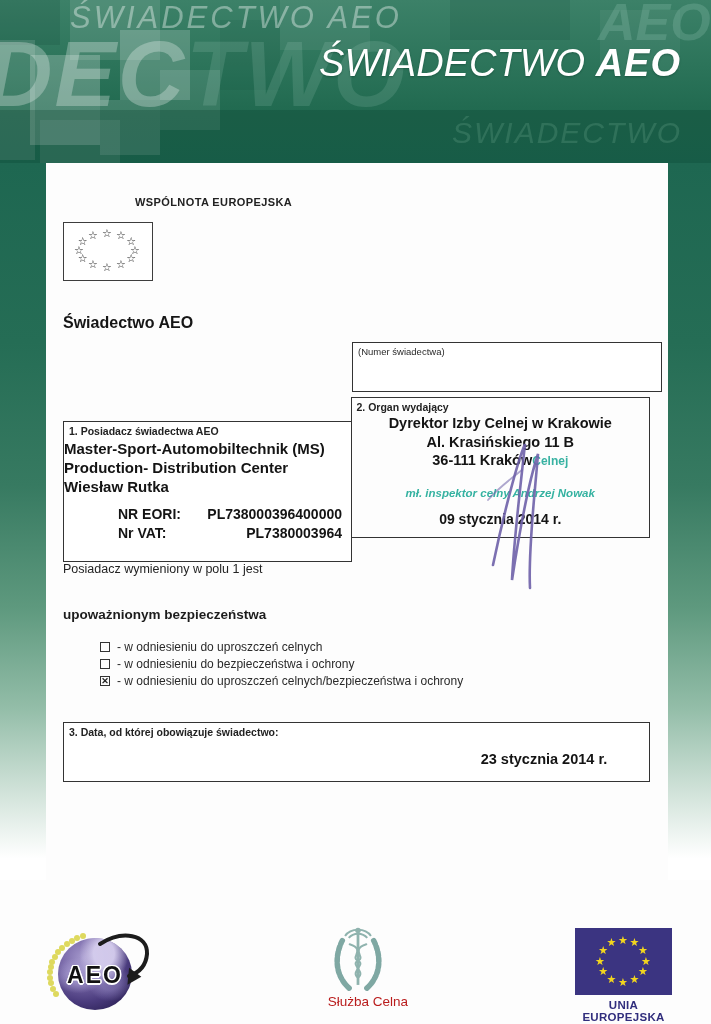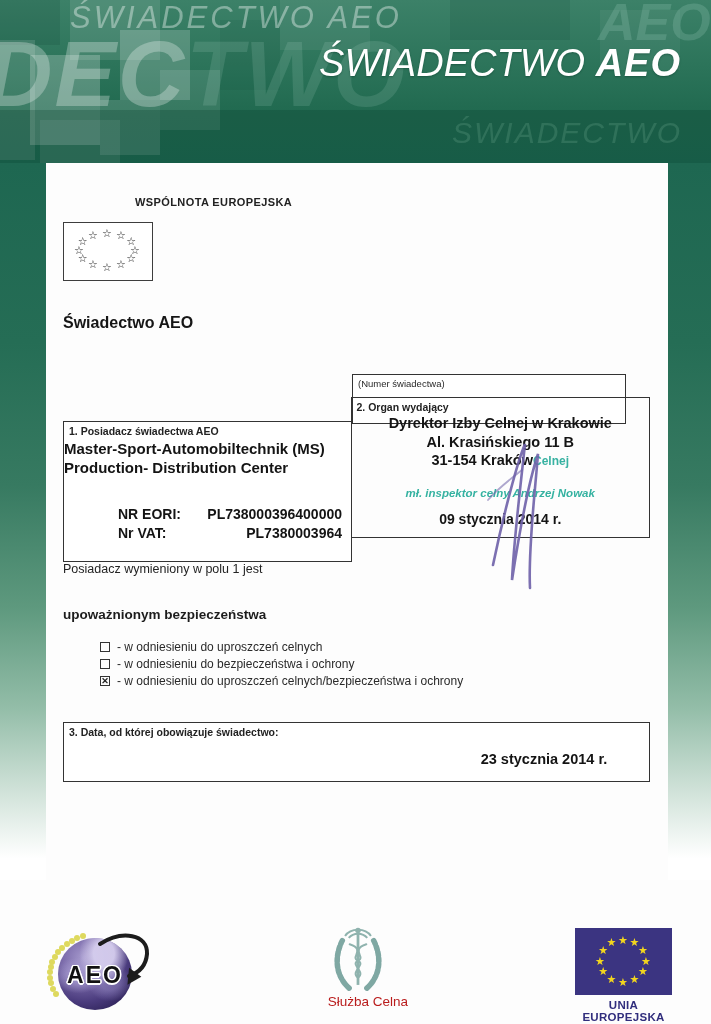--- a/index.html
+++ b/index.html
@@ -27,21 +27,21 @@
     background:linear-gradient(180deg,#1e6751 0%,#256d55 25%,#377a61 45%,#5e997e 62%,#93bda8 76%,#c8ddd2 86%,#ffffff 97%); }
   .strip-left { left:0; width:46px; }
   .strip-right { left:668px; width:43px; }
 
   
   .small-caps-head { position:absolute; left:135px; top:196px; font-size:11px; font-weight:bold; letter-spacing:0.4px; color:#222; }
   .eu-emblem { position:absolute; left:63px; top:222px; width:90px; height:59px; border:1.5px solid #3d3d3d; background:#fff; }
   .eu-emblem .ring { position:absolute; left:0; top:0; width:100%; height:100%; }
   .doc-title { position:absolute; left:63px; top:314px; font-size:16px; font-weight:bold; color:#161616; }
 
-  .cert-box { position:absolute; left:352px; top:342px; width:274px; height:50px; border:1.5px solid #333; background:#fff;margin-top:32px; }
+  .cert-box { position:absolute; left:352px; top:342px; width:310px; height:50px; border:1.5px solid #333; background:#fff; }
   .cert-label { position:absolute; left:5px; top:3px; font-size:9.5px; color:#2a2a2a; }
   .cert-value { position:absolute; left:0; top:19px; width:100%; text-align:center; font-size:16px; font-weight:bold; letter-spacing:0.5px; color:#111; }
 
   .box-row { position:absolute; left:63px; top:397px; width:587px; height:141px; }
   .box1 { position:absolute; left:0; top:0; width:289px; height:141px; border:1.5px solid #333; background:#fff;margin-top:24px; }
   .box2 { position:absolute; left:287.5px; top:0; width:299.5px; height:141px; border:1.5px solid #333; background:transparent; }
   .box-label { position:absolute; left:5px; top:3px; font-size:10.5px; font-weight:bold; color:#222; }
   .holder-lines { position:absolute; left:0; top:17px; width:100%; font-size:15px; font-weight:bold; line-height:19px; color:#141414; }
   .fields { position:absolute; left:10px; top:83px; width:268px; font-size:14px; font-weight:bold; color:#141414; }
   .field-row { display:flex; justify-content:space-between; line-height:19px;padding-left:44px; }
@@ -133,38 +133,39 @@
   <div class="cert-box">
     <div class="cert-label">(Numer świadectwa)</div>
   </div>
 
   <div class="box-row">
     <div class="box1">
       <div class="box-label">1. Posiadacz świadectwa AEO</div>
       <div class="holder-lines">
         <div>Master-Sport-Automobiltechnik (MS)</div>
         <div>Production- Distribution Center</div>
+        <div>Wiesław Rutka</div>
       </div>
       <div class="fields">
         <div class="field-row">
           <span>NR EORI:</span>
           <span>PL738000396400000</span>
         </div>
         <div class="field-row">
           <span>Nr  VAT:</span>
           <span>PL7380003964</span>
         </div>
       </div>
     </div>
     <div class="box2">
       <div class="box-label">2. Organ wydający</div>
       <div class="auth-lines">
         <div>Dyrektor Izby Celnej w Krakowie</div>
         <div>Al. Krasińskiego 11 B</div>
-        <div><span>31-154 Kraków</span><span class="stamp-frag">Celnej</span></div>
+        <div><span>36-111 Kraków</span><span class="stamp-frag">Celnej</span></div>
       </div>
       <div class="stamp-line">mł. inspektor celny Andrzej Nowak</div>
       <div class="issue-date">09 stycznia 2014 r.</div>
     </div>
   </div>
 
   <svg class="signature" viewBox="0 0 124 150">
     <path d="M25,125 C36,72 50,20 57,4 C53,42 46,98 44,140 C52,88 62,38 70,14 C67,52 60,110 62,148" fill="none" stroke="#6e61a8" stroke-width="2.6" stroke-linecap="round" opacity="0.9"></path>
     <path d="M20,60 C30,48 44,38 54,30" fill="none" stroke="#6e61a8" stroke-width="1.8" stroke-linecap="round" opacity="0.55"></path>
   </svg>

